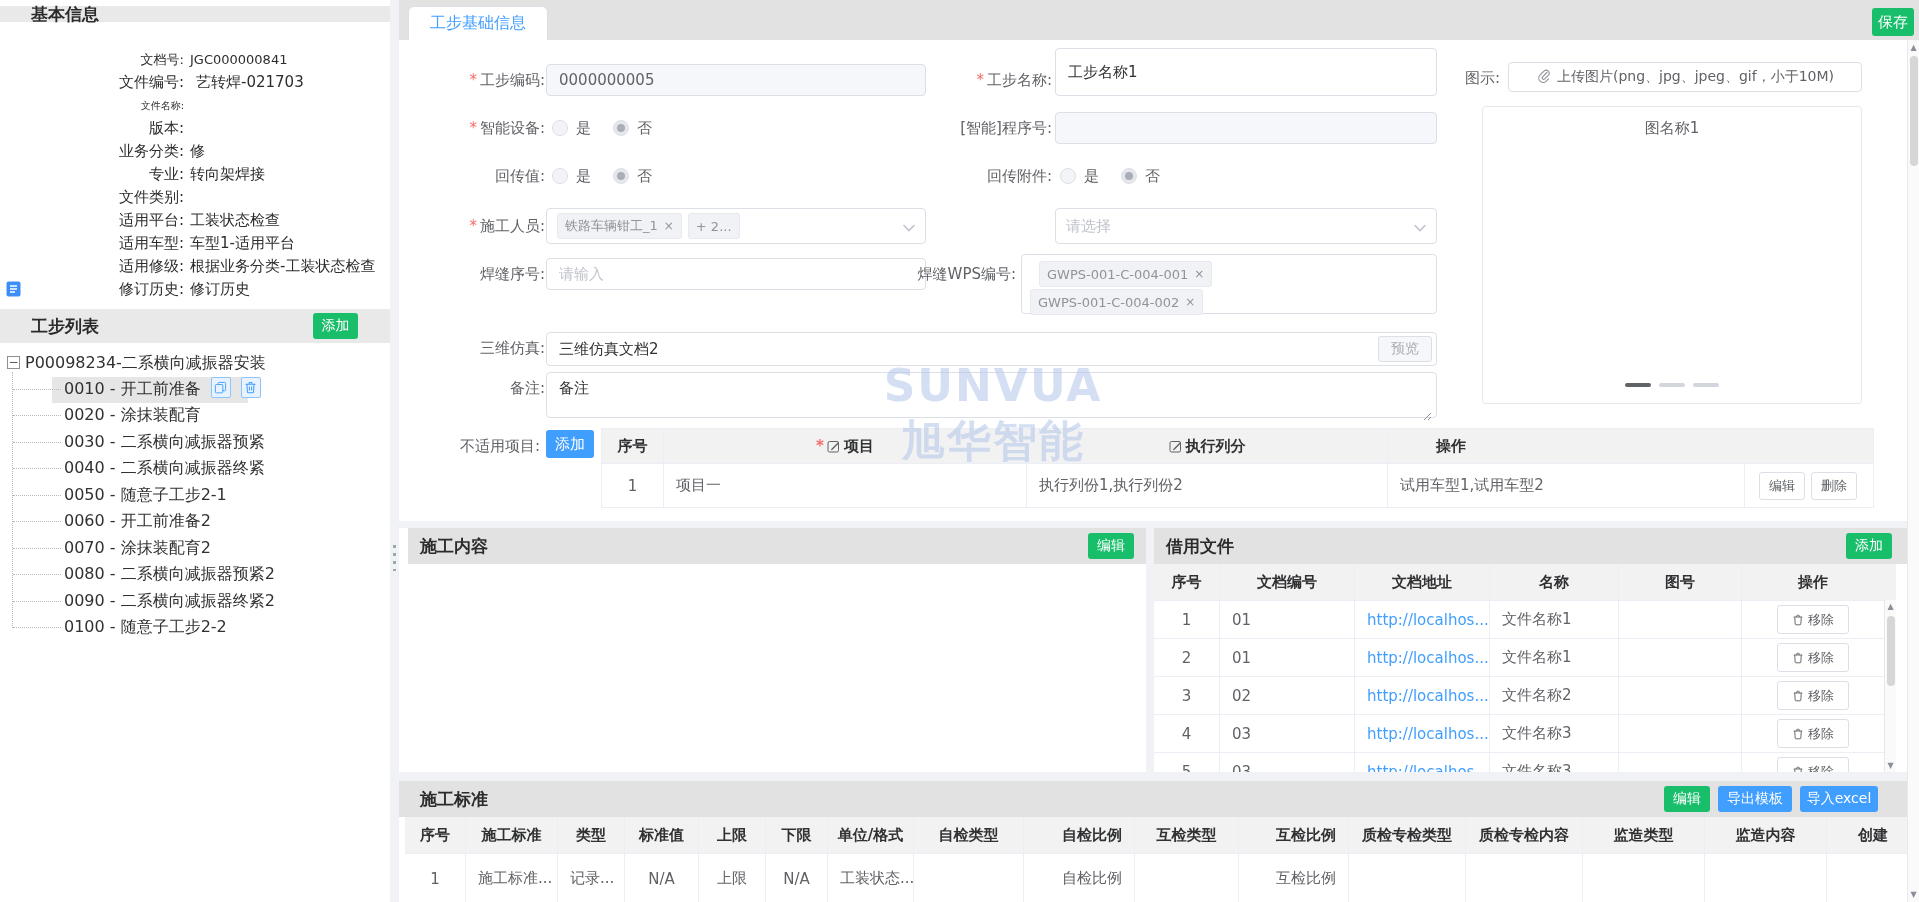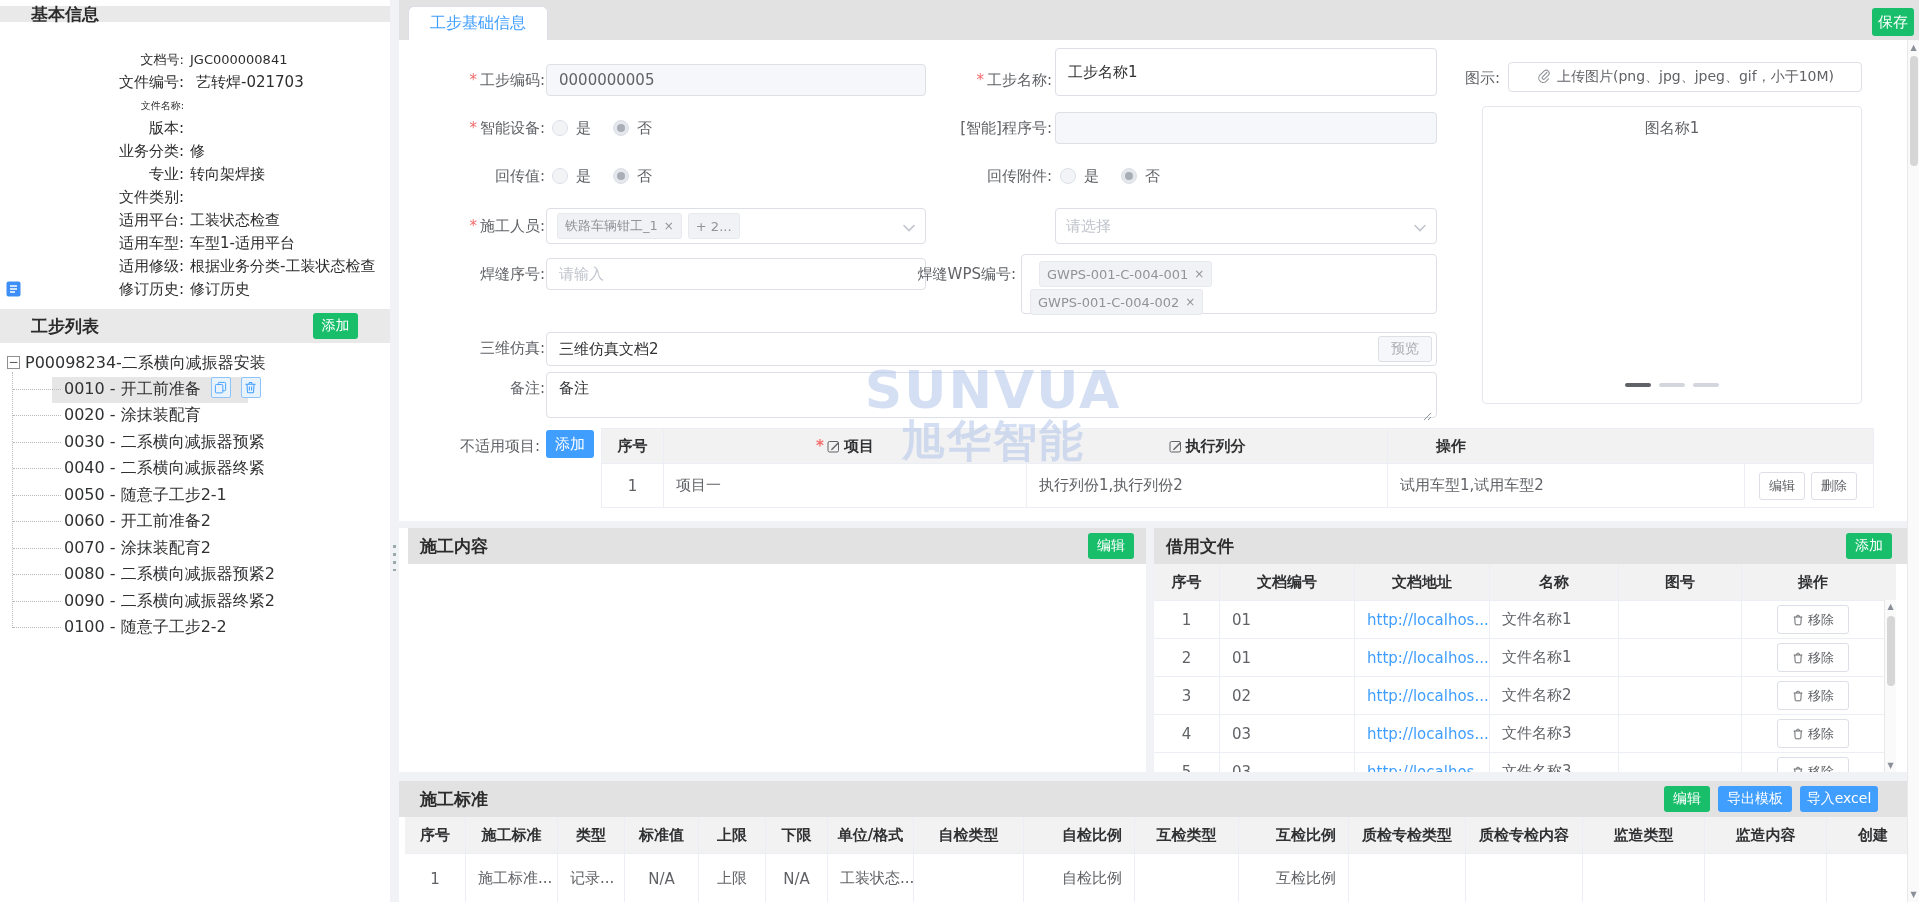--- a/index.html
+++ b/index.html
@@ -245,21 +245,21 @@
       <div class="cell left" style="width:363px;">项目一</div>
       <div class="cell left" style="width:361px;">执行列份1,执行列份2</div>
       <div class="cell left" style="width:357px;">试用车型1,试用车型2</div>
       <div class="cell" style="width:126px;gap:6px;">
         <span class="btn-outline" style="width:44px;height:26px;">编辑</span>
         <span class="btn-outline" style="width:44px;height:26px;">删除</span>
       </div>
     </div>
   </div>
 
-  <div class="wm" style="left:843px;top:360px;width:300px;font-size:52px;">SUNVUA</div>
+  <div class="wm" style="left:843px;top:360px;width:300px;font-size:44px;">SUNVUA</div>
   <div class="wm" style="left:843px;top:412px;width:300px;font-size:44px;">旭华智能</div>
 
   <div class="abs" style="left:399px;top:521px;width:1508px;height:7px;background:#f0f2f5;"></div>
   <div class="abs" style="left:1146px;top:521px;width:8px;height:251px;background:#f0f2f5;"></div>
   <div class="abs" style="left:399px;top:772px;width:1508px;height:9px;background:#f0f2f5;"></div>
 
   <div class="abs sec-bar" style="left:408px;top:528px;width:738px;height:36px;">
     <span class="bar-title" style="margin-left:12px;">施工内容</span>
     <div class="btn btn-green abs" style="left:680px;top:5px;width:46px;height:26px;">编辑</div>
   </div>

